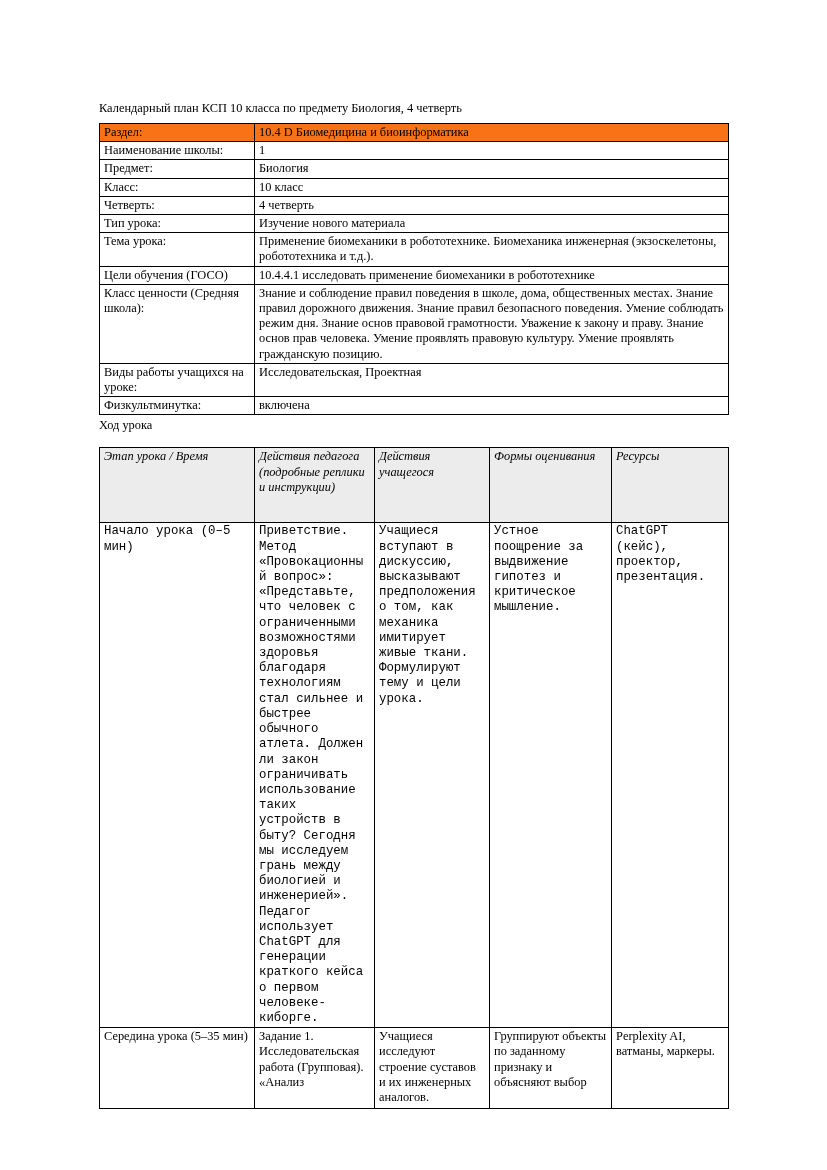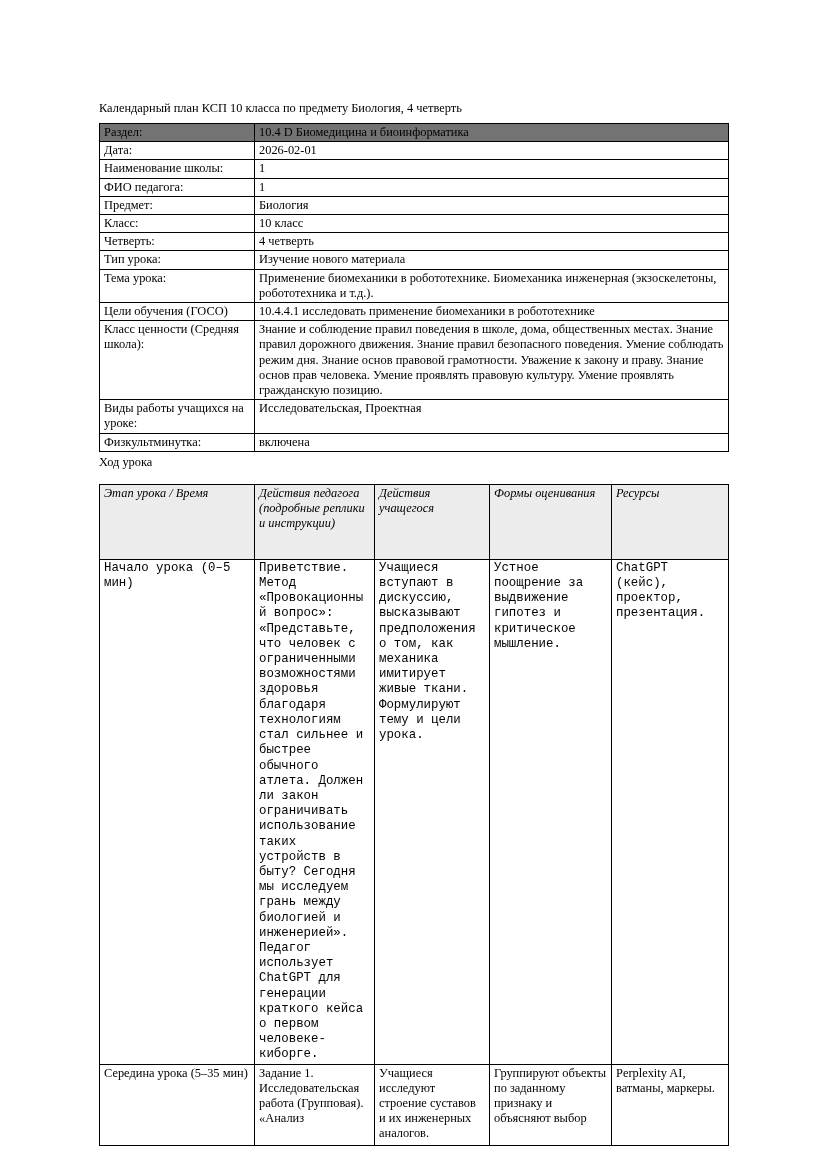--- a/index.html
+++ b/index.html
@@ -52,21 +52,21 @@
     border: 1px solid #000000;
     padding: 1px 4px 1px 4px;
     vertical-align: top;
     word-wrap: break-word;
     overflow-wrap: break-word;
     hyphens: none;
   }
   
   #info-table col.c-label { width: 155px; }
   #info-table col.c-value { width: 474px; }
-  #info-table tr.shaded td { background: #737373; }
+  #info-table tr.shaded td { background: #f97316; }
 
   
   #flow-table col.f1 { width: 155px; }
   #flow-table col.f2 { width: 120px; }
   #flow-table col.f3 { width: 115px; }
   #flow-table col.f4 { width: 122px; }
   #flow-table col.f5 { width: 117px; }
   #flow-table tr.header-row td { background: #ececec; font-style: italic; }
   #flow-table td.tall { height: 425px; font-family: Liberation Mono, monospace; }
   #flow-table td.hdr-tall { height: 72px; }
@@ -84,29 +84,21 @@
       <colgroup>
         <col class="c-label">
         <col class="c-value">
       </colgroup>
       <tbody id="info-body">
           <tr class="shaded">
             <td>Раздел:</td>
             <td>10.4 D Биомедицина и биоинформатика</td>
           </tr>
           <tr>
-            <td>Дата:</td>
-            <td>2026-02-01</td>
-          </tr>
-          <tr>
             <td>Наименование школы:</td>
-            <td>1</td>
-          </tr>
-          <tr>
-            <td>ФИО педагога:</td>
             <td>1</td>
           </tr>
           <tr>
             <td>Предмет:</td>
             <td>Биология</td>
           </tr>
           <tr>
             <td>Класс:</td>
             <td>10 класс</td>
           </tr>

